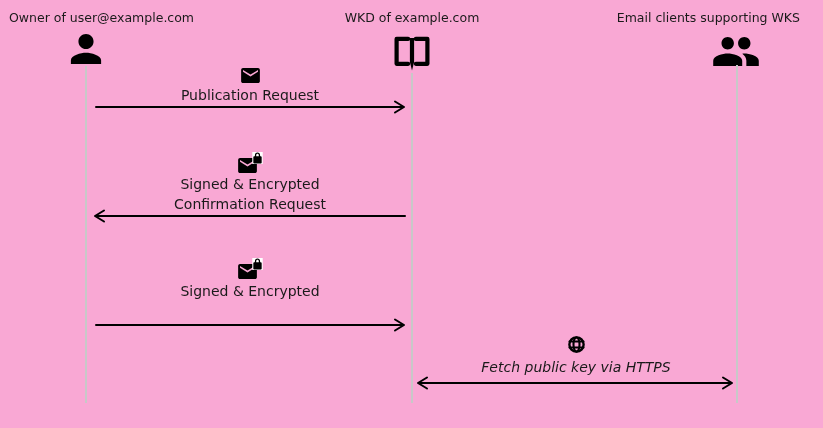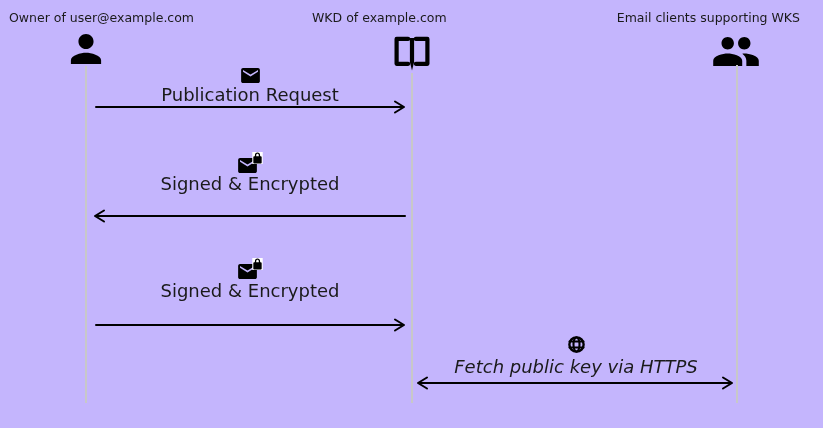--- a/index.html
+++ b/index.html
@@ -1,27 +1,27 @@
 <!DOCTYPE html>
 <html><head>
 <meta charset="utf-8">
 <style>
   html,body { margin:0; padding:0; background:#ffffff; }
   .canvas {
-    position:relative; width:823px; height:428px; background:#c4b5fd;
+    position:relative; width:823px; height:428px; background:#f9a8d4;
     font-family:"DejaVu Sans", sans-serif; color:#1a1a1a; overflow:hidden;
   }
   .hdr { position:absolute; top:10px; font-size:12.5px; line-height:15px; white-space:nowrap; }
   .hdr-left   { left:9px; }
-  .hdr-mid    { left:312px; width:200px; text-align:left; }
+  .hdr-mid    { left:312px; width:200px; text-align:center; }
   .hdr-right  { right:23px; text-align:right; }
   .actor { position:absolute; }
   .lifeline { position:absolute; width:2px; background:#c8c8c8; }
   .icon-row { position:absolute; display:flex; justify-content:center; }
-  .msg-label { position:absolute; text-align:center; font-size:18px; line-height:20px; white-space:nowrap; }
+  .msg-label { position:absolute; text-align:center; font-size:14px; line-height:20px; white-space:nowrap; }
   .msg-label .line { display:block; }
   .arrow { position:absolute; }
   .arrow svg { display:block; }
   .maillock { position:relative; width:25px; height:21px; }
   .maillock .env  { position:absolute; left:0; top:6px; }
   .maillock .lock { position:absolute; left:14px; top:0; }
   svg .stroke { fill:none; stroke:#000000; stroke-linecap:round; stroke-linejoin:round; }
 </style>
 </head>
 <body>
@@ -77,20 +77,21 @@
         <path fill="#000" d="M20 4H4c-1.1 0-1.99.9-1.99 2L2 18c0 1.1.9 2 2 2h16c1.1 0 2-.9 2-2V6c0-1.1-.9-2-2-2zm0 4l-8 5-8-5V6l8 5 8-5v2z"></path>
       </svg>
       <svg class="lock" width="11" height="12" viewBox="2 0 20 23">
         <rect x="2" y="0" width="20" height="23" fill="#fff"></rect>
         <path fill="#000" d="M18 8h-1V6c0-2.76-2.24-5-5-5S7 3.24 7 6v2H6c-1.1 0-2 .9-2 2v10c0 1.1.9 2 2 2h12c1.1 0 2-.9 2-2V10c0-1.1-.9-2-2-2zM9.5 8V6c0-1.38 1.12-2.5 2.5-2.5s2.5 1.12 2.5 2.5v2h-5z"></path>
       </svg>
     </div>
   </div>
   <div class="msg-label" style="left:100px; top:174px; width:300px;">
     <span class="line">Signed &amp; Encrypted</span>
+    <span class="line">Confirmation Request</span>
   </div>
   <div class="arrow" style="left:93px; top:208px;">
     <svg width="314" height="16">
       <path class="stroke" stroke-width="2" d="M11 2.5 L2 8 L11 13.5"></path>
       <line class="stroke" stroke-width="2" x1="4" y1="8" x2="312" y2="8"></line>
     </svg>
   </div>
 
   <div class="icon-row" style="left:100px; top:258px; width:300px;">
     <div class="maillock">

